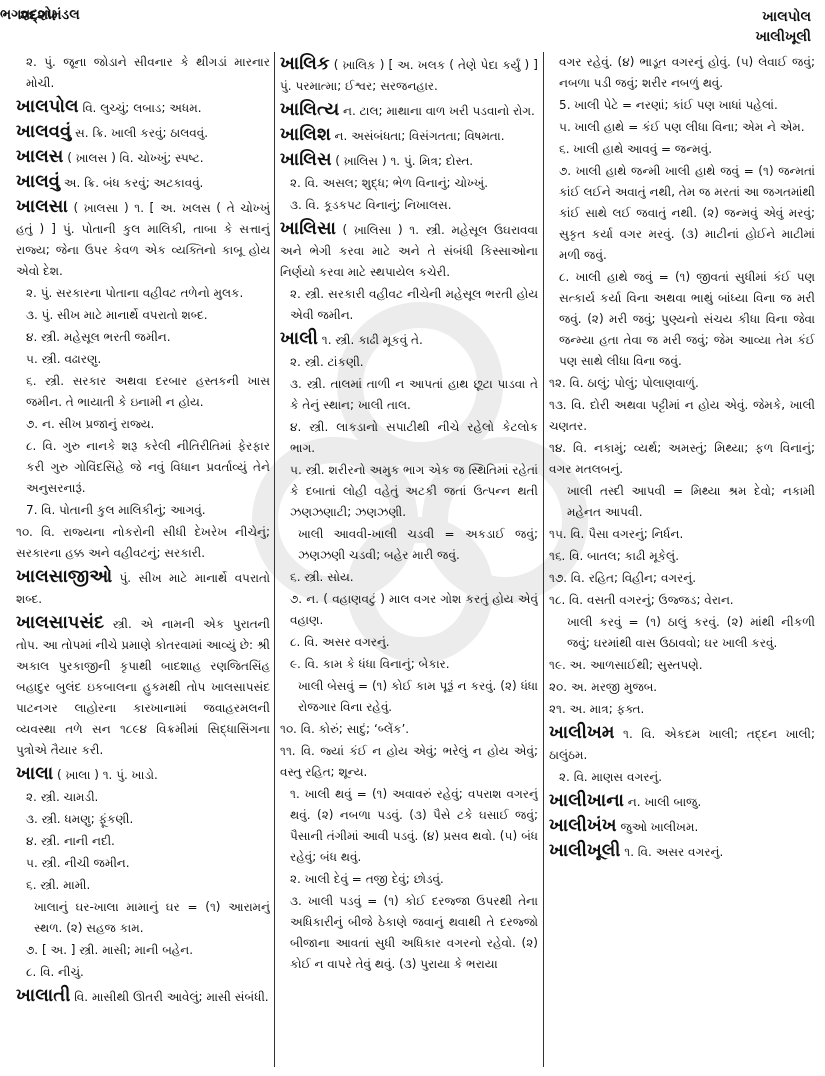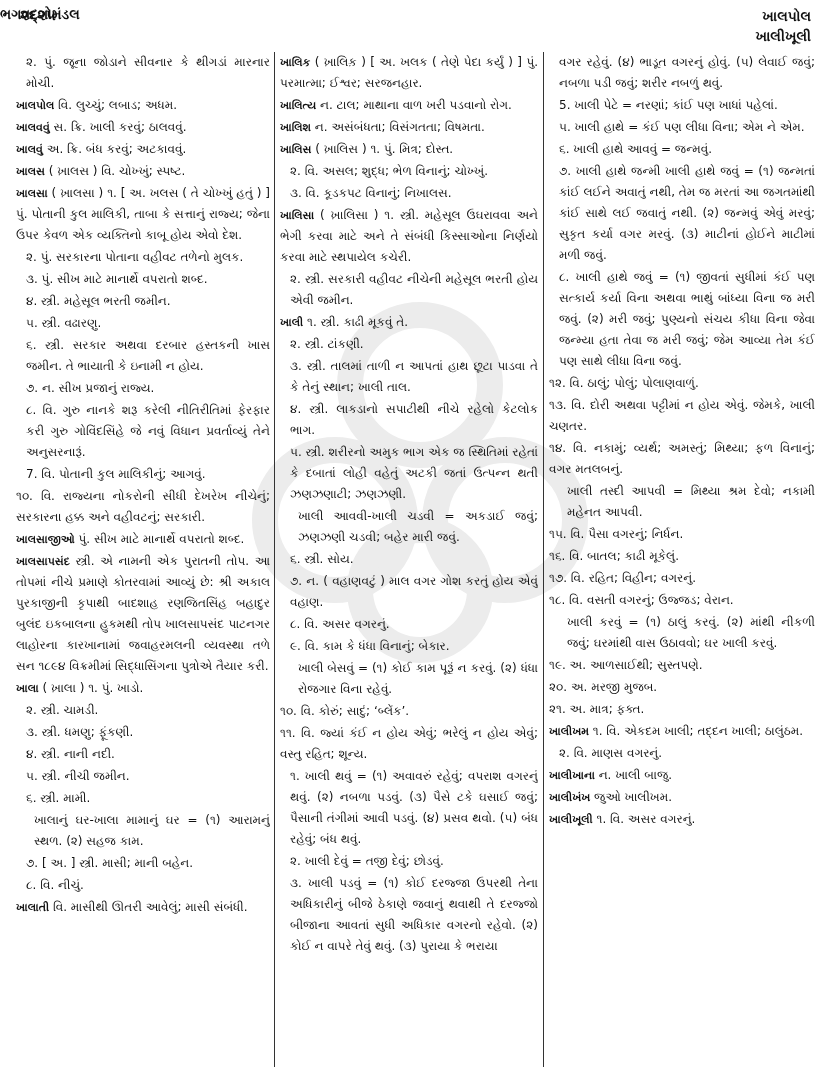--- a/index.html
+++ b/index.html
@@ -14,21 +14,21 @@
   .col { position:absolute; top:52px; bottom:6px; overflow:hidden; font-size:12px; line-height:21px; }
   .col-left { left:16px; width:254px; }
   .col-mid { left:280px; width:258px; }
   .col-right { left:549px; width:266px; }
   .rule { position:absolute; top:52px; width:1px; background:#333; }
   .rule-1 { left:274px; height:1015px; }
   .rule-2 { left:543px; height:1015px; }
   .entry { margin:0 0 1px 0; text-align:justify; }
   .entry.indent { padding-left:10px; }
   .entry.indent2 { padding-left:18px; }
-  .hw { font-weight:bold; font-size:11px; }
+  .hw { font-weight:bold; font-size:18px; }
 </style>
 </head>
 <body>
 
 <div class="page">
 
   <svg class="watermark" viewBox="0 0 340 380">
     <g fill="none" stroke="#ececec" stroke-width="26">
       <circle cx="170" cy="95" r="70"></circle>
       <circle cx="85" cy="230" r="70"></circle>
@@ -46,22 +46,22 @@
     </div>
   </div>
 
   <div class="rule rule-1"></div>
   <div class="rule rule-2"></div>
 
   <div class="col col-left">
       <div class="entry indent"><span>૨. પું. જૂના જોડાને સીવનાર કે થીગડાં મારનાર મોચી.</span></div>
       <div class="entry"><span class="hw">ખાલપોલ</span><span> વિ. લુચ્ચું; લબાડ; અધમ.</span></div>
       <div class="entry"><span class="hw">ખાલવવું</span><span> સ. ક્રિ. ખાલી કરવું; ઠાલવવું.</span></div>
+      <div class="entry"><span class="hw">ખાલસ</span><span> ( ખ઼ાલસ ) વિ. ચોખ્ખું; સ્પષ્ટ.</span></div>
       <div class="entry"><span class="hw">ખાલવું</span><span> અ. ક્રિ. બંધ કરવું; અટકાવવું.</span></div>
-      <div class="entry"><span class="hw">ખાલસ</span><span> ( ખ઼ાલસ ) વિ. ચોખ્ખું; સ્પષ્ટ.</span></div>
       <div class="entry"><span class="hw">ખાલસા</span><span> ( ખ઼ાલસા ) ૧. [ અ. ખલસ ( તે ચોખ્ખું હતું ) ] પું. પોતાની કુલ માલિકી, તાબા કે સત્તાનું રાજ્ય; જેના ઉપર કેવળ એક વ્યક્તિનો કાબૂ હોય એવો દેશ.</span></div>
       <div class="entry indent"><span>૨. પું. સરકારના પોતાના વહીવટ તળેનો મુલક.</span></div>
       <div class="entry indent"><span>૩. પું. સીખ માટે માનાર્થે વપરાતો શબ્દ.</span></div>
       <div class="entry indent"><span>૪. સ્ત્રી. મહેસૂલ ભરતી જમીન.</span></div>
       <div class="entry indent"><span>૫. સ્ત્રી. વઢારણુ.</span></div>
       <div class="entry indent"><span>૬. સ્ત્રી. સરકાર અથવા દરબાર હસ્તકની ખાસ જમીન. તે ભાયાતી કે ઇનામી ન હોય.</span></div>
       <div class="entry indent"><span>૭. ન. સીખ પ્રજાનું રાજ્ય.</span></div>
       <div class="entry indent"><span>૮. વિ. ગુરુ નાનકે શરૂ કરેલી નીતિરીતિમાં ફેરફાર કરી ગુરુ ગોવિંદસિંહે જે નવું વિધાન પ્રવર્તાવ્યું તેને અનુસરનારૂં.</span></div>
       <div class="entry indent"><span>7. વિ. પોતાની કુલ માલિકીનું; આગવું.</span></div>
       <div class="entry"><span>૧૦. વિ. રાજ્યના નોકરોની સીધી દેખરેખ નીચેનું; સરકારના હક્ક અને વહીવટનું; સરકારી.</span></div>

